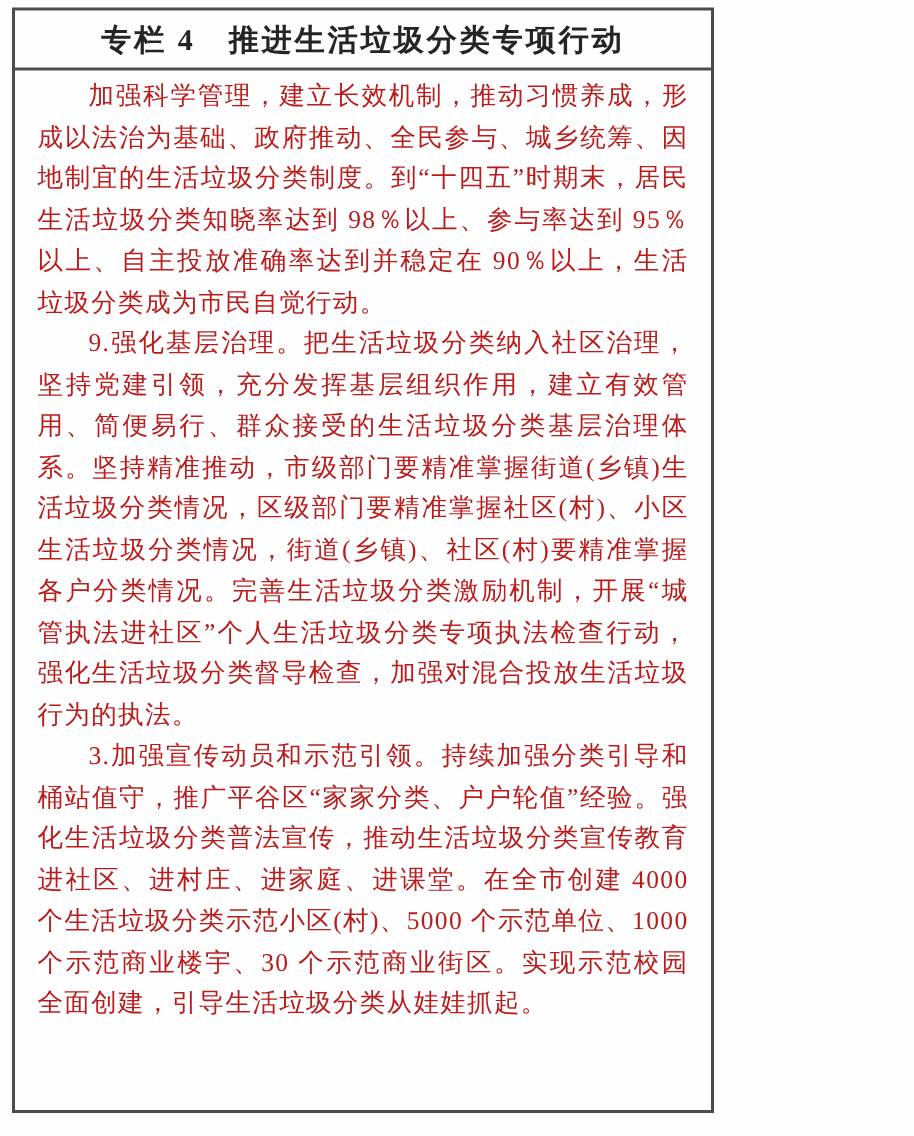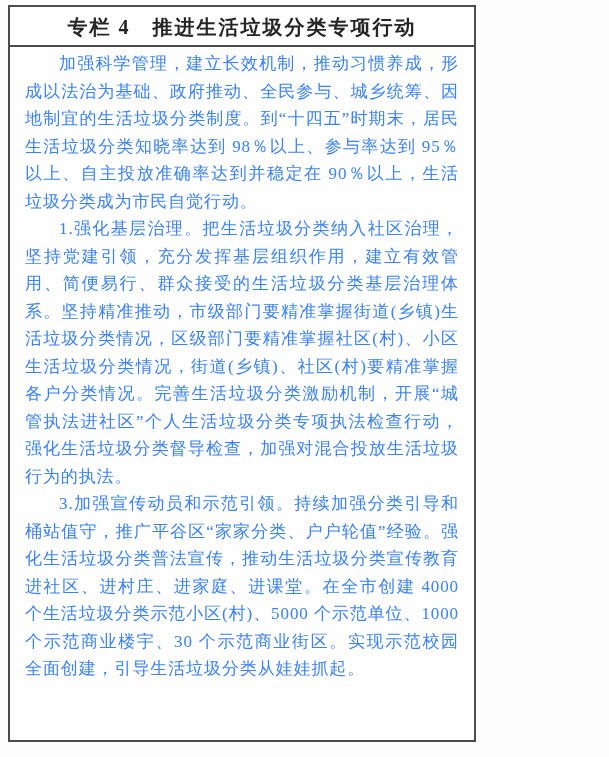--- a/index.html
+++ b/index.html
@@ -34,36 +34,36 @@
     line-height: 24px;
     padding: 8px 0 6px 0;
     color: #242424;
     letter-spacing: 2px;
   }
   .panel-body {
     flex: 1 1 auto;
     padding: 3px 15px 0 15px;
     font-size: 17px;
     line-height: 27.5px;
-    color: #3b82f6;
+    color: #b91c1c;
     text-align: justify;
     text-justify: inter-character;
     overflow: hidden;
   }
   .panel-body p {
     margin: 0;
     text-indent: 2em;
     letter-spacing: 0.9px;
   }
 </style>
 </head>
 <body>
 
 <div class="page">
   <div class="panel">
     <div class="panel-header">专栏 4　推进生活垃圾分类专项行动</div>
     <div class="panel-body">
       <p>加强科学管理，建立长效机制，推动习惯养成，形成以法治为基础、政府推动、全民参与、城乡统筹、因地制宜的生活垃圾分类制度。到“十四五”时期末，居民生活垃圾分类知晓率达到 98％以上、参与率达到 95％以上、自主投放准确率达到并稳定在 90％以上，生活垃圾分类成为市民自觉行动。</p>
-      <p>1.强化基层治理。把生活垃圾分类纳入社区治理，坚持党建引领，充分发挥基层组织作用，建立有效管用、简便易行、群众接受的生活垃圾分类基层治理体系。坚持精准推动，市级部门要精准掌握街道(乡镇)生活垃圾分类情况，区级部门要精准掌握社区(村)、小区生活垃圾分类情况，街道(乡镇)、社区(村)要精准掌握各户分类情况。完善生活垃圾分类激励机制，开展“城管执法进社区”个人生活垃圾分类专项执法检查行动，强化生活垃圾分类督导检查，加强对混合投放生活垃圾行为的执法。</p>
+      <p>9.强化基层治理。把生活垃圾分类纳入社区治理，坚持党建引领，充分发挥基层组织作用，建立有效管用、简便易行、群众接受的生活垃圾分类基层治理体系。坚持精准推动，市级部门要精准掌握街道(乡镇)生活垃圾分类情况，区级部门要精准掌握社区(村)、小区生活垃圾分类情况，街道(乡镇)、社区(村)要精准掌握各户分类情况。完善生活垃圾分类激励机制，开展“城管执法进社区”个人生活垃圾分类专项执法检查行动，强化生活垃圾分类督导检查，加强对混合投放生活垃圾行为的执法。</p>
       <p>3.加强宣传动员和示范引领。持续加强分类引导和桶站值守，推广平谷区“家家分类、户户轮值”经验。强化生活垃圾分类普法宣传，推动生活垃圾分类宣传教育进社区、进村庄、进家庭、进课堂。在全市创建 4000 个生活垃圾分类示范小区(村)、5000 个示范单位、1000 个示范商业楼宇、30 个示范商业街区。实现示范校园全面创建，引导生活垃圾分类从娃娃抓起。</p>
     </div>
   </div>
 </div>
 
 </body></html>

